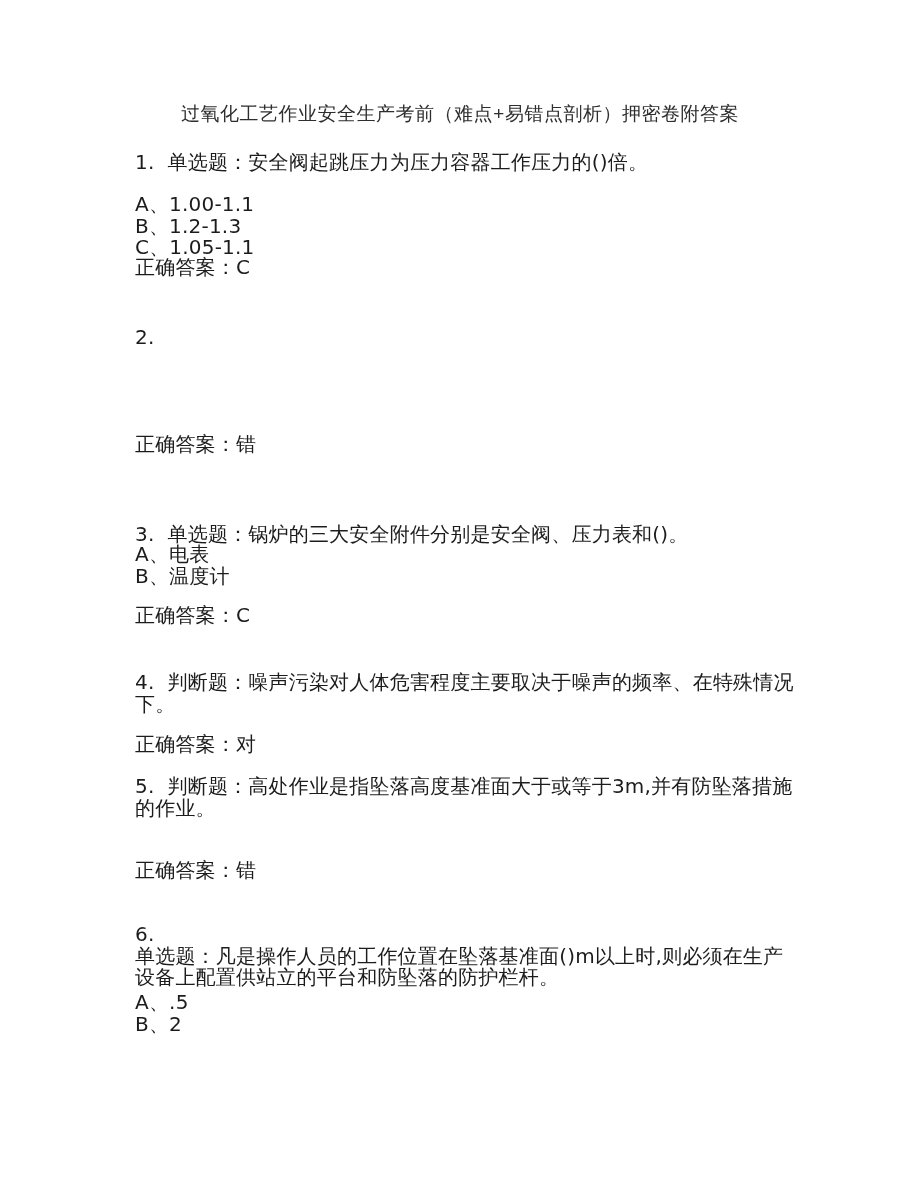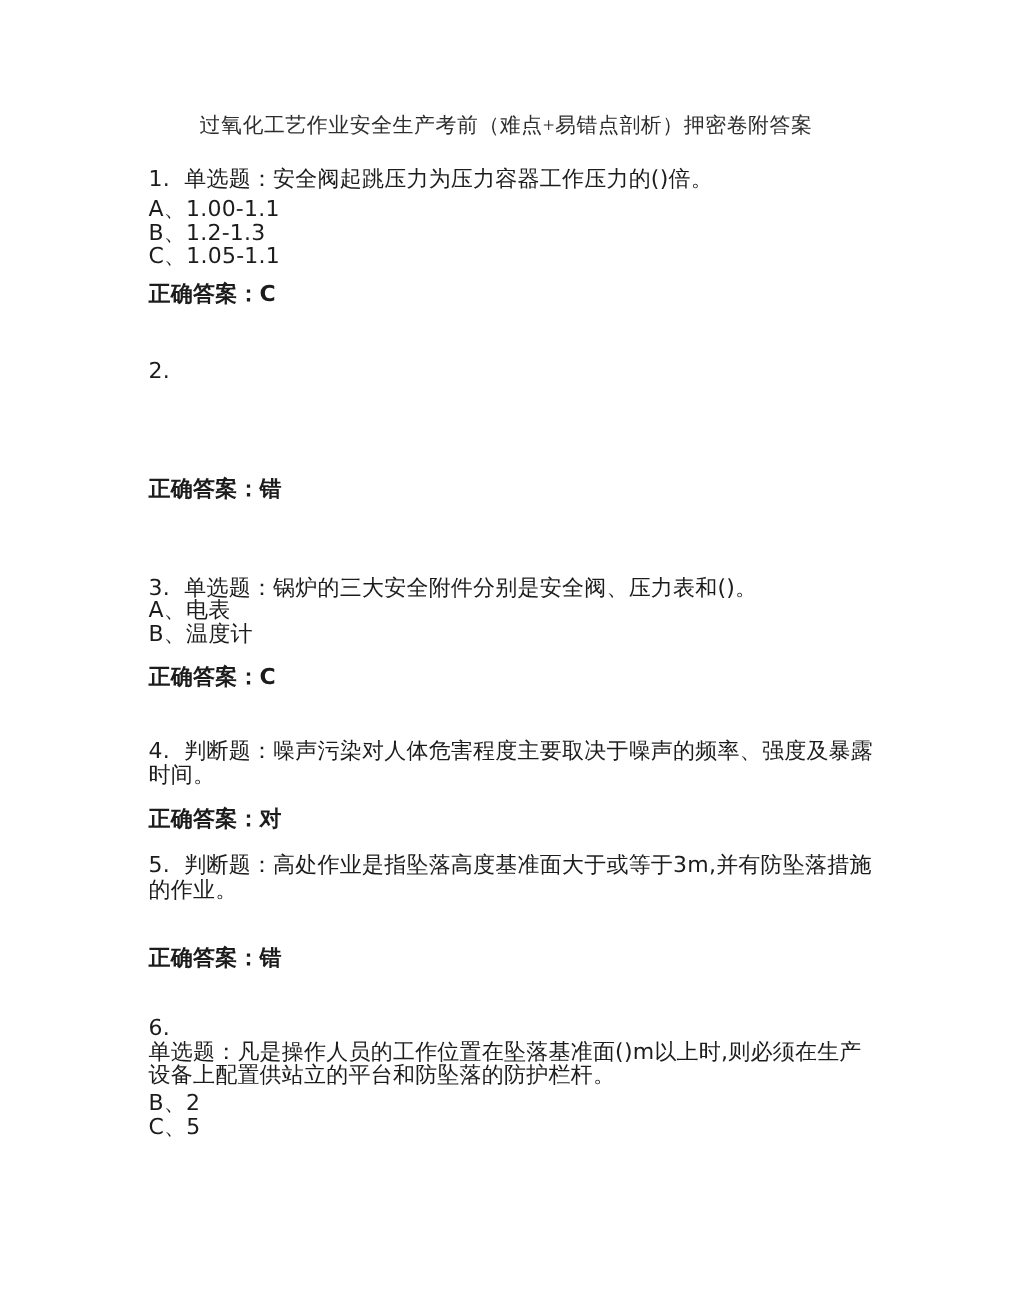--- a/index.html
+++ b/index.html
@@ -12,51 +12,51 @@
     font-family: "DejaVu Sans", sans-serif;
     color: #1c1c1c;
   }
   .doc-title {
     position: absolute;
     top: 103px;
     left: 0;
     width: 920px;
     margin: 0;
     text-align: center;
-    font-family: Liberation Serif, serif;
+    font-family: Liberation Mono, monospace;
     font-weight: 400;
     font-size: 19px;
     line-height: 24px;
     color: #2e2e2e;
     letter-spacing: 0.5px;
   }
   .line-group {
     position: absolute;
     left: 135px;
     width: 662px;
     font-size: 20px;
     line-height: 21.6px;
     letter-spacing: 0.2px;
     word-break: break-all;
   }
   .qnum { display: inline-block; margin-right: 13px; }
   .opt { display: block; }
-  .answer-line { white-space: nowrap; font-weight: bold; }
+  .answer-line { white-space: nowrap; }
 </style>
 </head>
 <body>
 
 <div>
 
   <h1 class="doc-title">过氧化工艺作业安全生产考前（难点+易错点剖析）押密卷附答案</h1>
 
   <div class="line-group" style="top:152px">
     <span class="qnum">1.</span><span>单选题：安全阀起跳压力为压力容器工作压力的()倍。</span>
   </div>
-  <div class="line-group" style="top:179px">
+  <div class="line-group" style="top:194px">
     <span class="opt">A、1.00-1.1</span>
     <span class="opt">B、1.2-1.3</span>
     <span class="opt">C、1.05-1.1</span>
   </div>
   <div class="line-group answer-line" style="top:257px">
     <span>正确答案：</span><span>C</span>
   </div>
 
   <div class="line-group" style="top:327px">
     <div>2.</div>
@@ -70,35 +70,35 @@
   </div>
   <div class="line-group" style="top:544px">
     <span class="opt">A、电表</span>
     <span class="opt">B、温度计</span>
   </div>
   <div class="line-group answer-line" style="top:605px">
     <span>正确答案：</span><span>C</span>
   </div>
 
   <div class="line-group" style="top:672px">
-    <span class="qnum">4.</span><span>判断题：噪声污染对人体危害程度主要取决于噪声的频率、强度及暴露时间。</span>
+    <span class="qnum">4.</span><span>判断题：噪声污染对人体危害程度主要取决于噪声的频率、在特殊情况下。</span>
   </div>
   <div class="line-group answer-line" style="top:734px">
     <span>正确答案：</span><span>对</span>
   </div>
 
   <div class="line-group" style="top:776px">
     <span class="qnum">5.</span><span>判断题：高处作业是指坠落高度基准面大于或等于3m,并有防坠落措施的作业。</span>
   </div>
   <div class="line-group answer-line" style="top:860px">
     <span>正确答案：</span><span>错</span>
   </div>
 
   <div class="line-group" style="top:924px">
     <div>6.</div>
     <div>单选题：凡是操作人员的工作位置在坠落基准面()m以上时,则必须在生产设备上配置供站立的平台和防坠落的防护栏杆。</div>
   </div>
   <div class="line-group" style="top:992px">
+    <span class="opt">A、.5</span>
     <span class="opt">B、2</span>
-    <span class="opt">C、5</span>
   </div>
 
 </div>
 
 </body></html>

